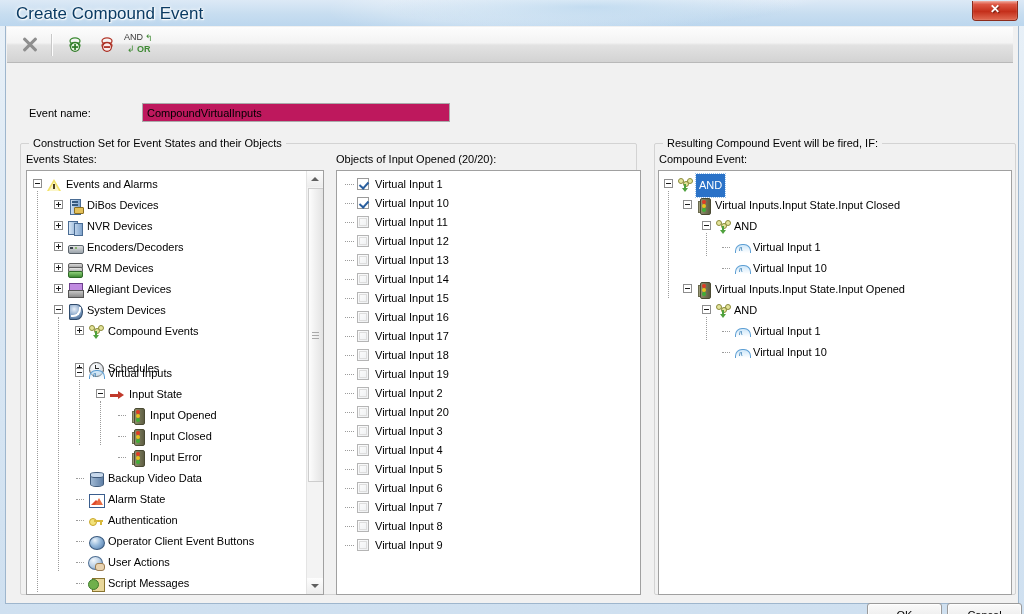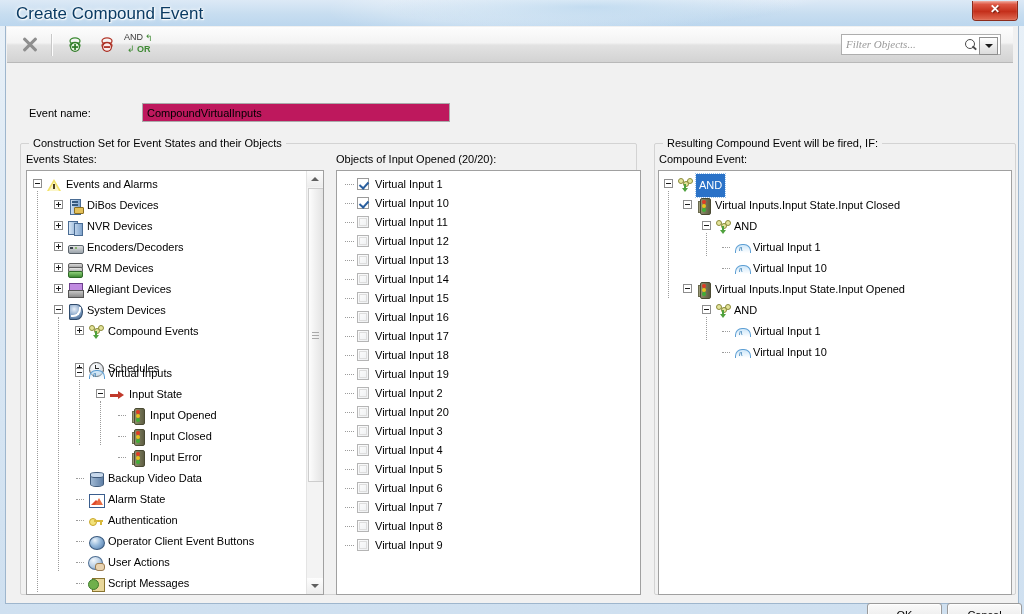--- a/index.html
+++ b/index.html
@@ -519,30 +519,20 @@
           </span>
         </div>
 
         <div class="tb-btn" style="left:114px;width:40px;">
           <span style="position:absolute;left:3px;top:1px;font-size:9px;color:#3a3a3a;font-family:'Liberation Sans',sans-serif;">AND</span>
           <span style="position:absolute;left:24px;top:2px;color:#3f8a34;font-size:9px;">↰</span>
           <span style="position:absolute;left:6px;top:13px;color:#3f8a34;font-size:9px;">↲</span>
           <span style="position:absolute;left:16px;top:13px;font-size:9px;color:#3f8a34;font-weight:bold;">OR</span>
         </div>
 
-        <div id="filter-box">
-          <div id="filter-input">Filter Objects...</div>
-          <div id="filter-search-icon">
-            <span class="lens"></span>
-              <span class="handle"></span>
-          </div>
-          <div id="filter-dd">
-            <span class="car"></span>
-          </div>
-        </div>
       </div>
 
       <div id="lbl-eventname">Event name:</div>
       <div id="eventname-field">
         <div id="eventname-value">CompoundVirtualInputs</div>
       </div>
 
       <div class="groupbox" id="gb-construction">
         <span class="gb-legend">Construction Set for Event States and their Objects</span>
       </div>

